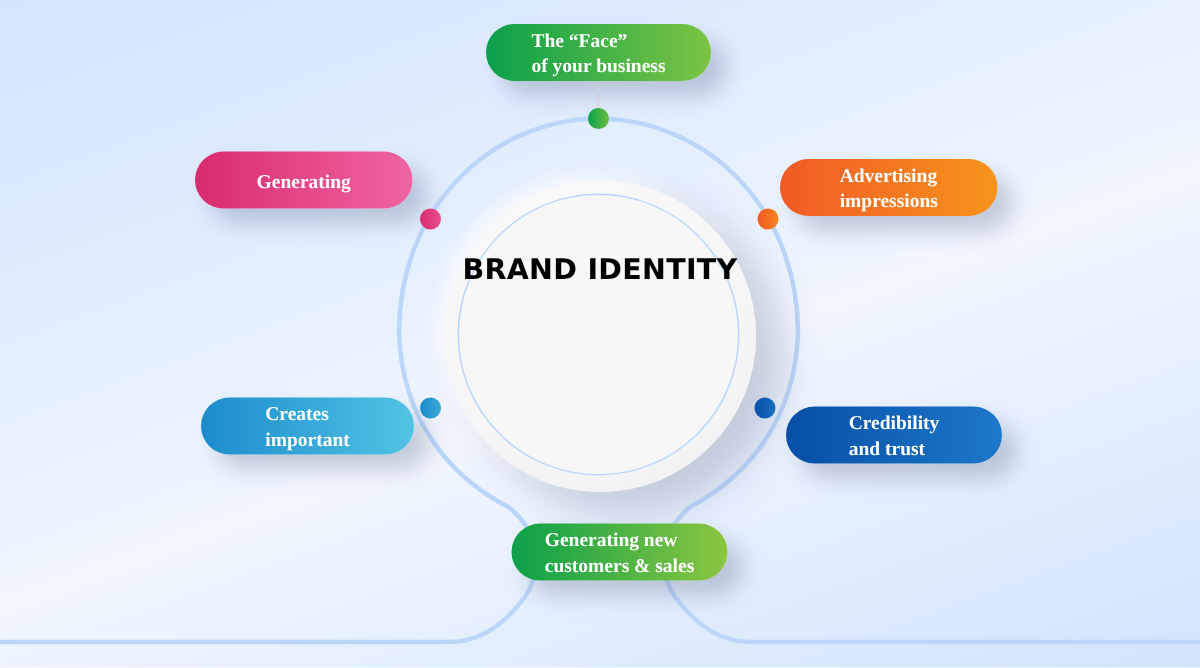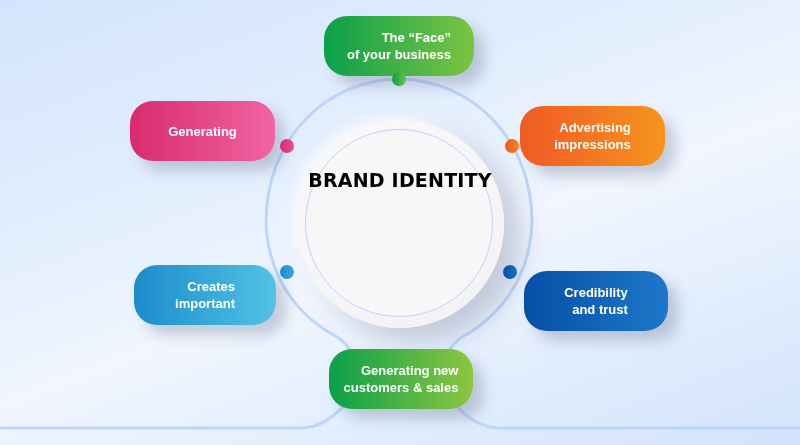--- a/index.html
+++ b/index.html
@@ -17,24 +17,24 @@
   .center-inner {
     position:absolute; left:305px; top:129px; width:188px; height:188px; border-radius:50%;
     border:1.5px solid #bcd6fb; box-sizing:border-box; background:#f7f7f8;
   }
   .center-text {
     position:absolute; left:296px; top:166px; width:208px; text-align:center;
     font-weight:bold; line-height:28px; font-size:20px; color:#2b2b2b;
   }
   .center-text .brand { color:#000000; font-size:19px; letter-spacing:0.2px; }
   .pill {
-    position:absolute; height:60px; border-radius:23px; color:#fff; font-weight:bold;
+    position:absolute; height:38px; border-radius:23px; color:#fff; font-weight:bold;
     font-size:13px; line-height:17px; display:flex; align-items:center; justify-content:center;
-    text-align:right; box-shadow: 10px 10px 14px rgba(80,90,120,0.28);
-    font-family: Liberation Sans, sans-serif;
+    text-align:left; box-shadow: 10px 10px 14px rgba(80,90,120,0.28);
+    font-family: Liberation Serif, serif;
   }
   .pill span { display:block; white-space:pre-line; }
   .dot { position:absolute; width:14px; height:14px; border-radius:50%; }
 </style>
 </head>
 <body>
 
 <svg class="lines" viewBox="0 0 800 445">
 
   <path d="M 339 338 C 300 318, 268 280, 266 222 C 266 140, 325 80, 399 79 C 473 80, 532 140, 532 222 C 530 280, 498 318, 460 338" fill="none" stroke="#bcd6fb" stroke-width="3"></path>
@@ -63,21 +63,21 @@
 impressions</span>
 </div>
 <div class="pill" style="left:134px; top:265px; width:142px; background:linear-gradient(90deg,#1b8ccc,#52c3e3);">
   <span>Creates
 important</span>
 </div>
 <div class="pill" style="left:524px; top:271px; width:144px; background:linear-gradient(90deg,#064fa6,#1d78c9);">
   <span>Credibility
 and trust</span>
 </div>
-<div class="pill" style="left:329px; top:349px; width:144px; background:linear-gradient(90deg,#0aa04a,#8cc63f);">
+<div class="pill" style="left:341px; top:349px; width:144px; background:linear-gradient(90deg,#0aa04a,#8cc63f);">
   <span>Generating new
 customers &amp; sales</span>
 </div>
 
 <div class="dot" style="left:392px; top:72px; background:linear-gradient(90deg,#0aa04a,#6cbf44);"></div>
 <div class="dot" style="left:280px; top:139px; background:linear-gradient(90deg,#d92b6e,#ea4f8c);"></div>
 <div class="dot" style="left:505px; top:139px; background:linear-gradient(90deg,#f05a24,#f7851f);"></div>
 <div class="dot" style="left:280px; top:265px; background:linear-gradient(90deg,#1b8ccc,#3aa8d8);"></div>
 <div class="dot" style="left:503px; top:265px; background:linear-gradient(90deg,#064fa6,#1670c0);"></div>
 

